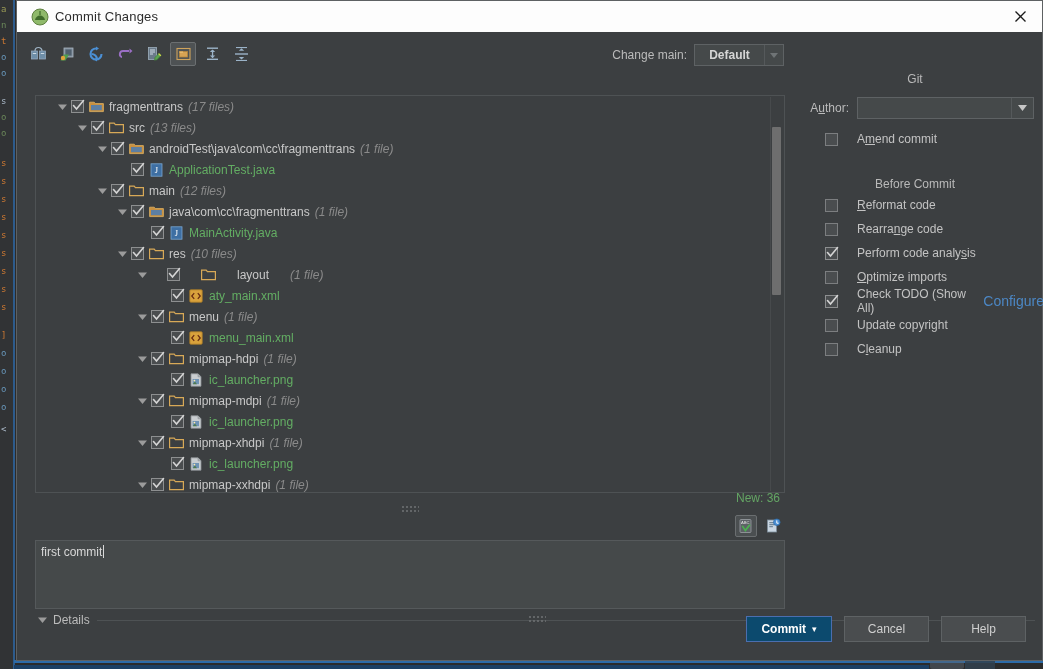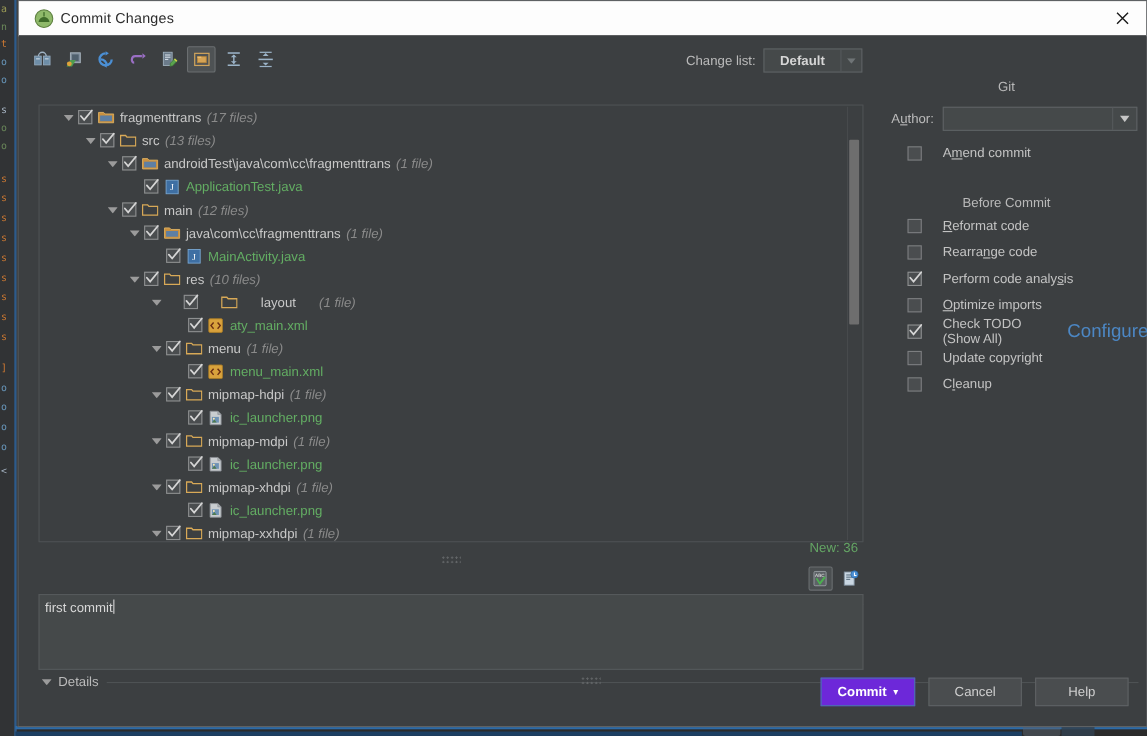--- a/index.html
+++ b/index.html
@@ -94,28 +94,28 @@
   #author-combo{width:177px;height:22px;background:#45494a;border:1px solid #5e6264;display:flex;box-sizing:border-box;}
   #author-input{flex:1;height:100%;}
   #author-arrow{width:21px;display:flex;align-items:center;justify-content:center;border-left:1px solid #55595b;}
   .chk-row{display:flex;align-items:center;height:24px;padding-left:33px;}
   .chk{width:13px;height:13px;flex:none;margin-right:8px;position:relative;}
   .chk .box{position:absolute;inset:0;border:1px solid #7c7e80;background:#4a4d4f;box-sizing:border-box;}
   .chk.on .box{border-color:#8d8f90;}
   .chk .tick{position:absolute;left:1px;top:-1px;width:13px;height:13px;}
   .chk-label{font-size:12px;color:#c3c3c3;margin-left:11px;}
   .chk-label u{text-decoration:underline;}
-  #configure-link{font-size:17px;color:#4c87c4;margin-left:6px;cursor:pointer;}
+  #configure-link{font-size:14px;color:#4c87c4;margin-left:6px;cursor:pointer;}
   #before-commit-grp{margin-top:26px;}
 
   
   #buttons{position:absolute;right:16px;bottom:18px;display:flex;gap:12px;}
   .btn{height:26px;display:flex;align-items:center;justify-content:center;font-size:12px;
        border:1px solid #5e6264;background:#4a4d4f;color:#cfcfcf;box-sizing:border-box;cursor:pointer;}
-  .btn.primary{background:#6d28d9;border-color:#4b6eaf;color:#ffffff;font-weight:bold;margin-left:28px;}
+  .btn.primary{background:#0c4a6e;border-color:#4b6eaf;color:#ffffff;font-weight:bold;margin-left:28px;}
   #btn-commit{width:86px;}
   #btn-cancel{width:85px;}
   #btn-help{width:85px;}
   #commit-caret{margin-left:6px;font-size:9px;}
 </style>
 </head>
 <body>
 
 <div id="backdrop">
   <div id="bd-gutter">
@@ -233,21 +233,21 @@
           <rect x="2" y="7.3" width="13" height="1.4" fill="#9bb3c8"></rect>
           <path d="M5.8 4.8 L8.5 2.2 L11.2 4.8 Z" fill="#9bb3c8"></path>
           <path d="M5.8 11 L8.5 13.6 L11.2 11 Z" fill="#9bb3c8"></path>
           <rect x="3" y="1" width="11" height="1.1" fill="#9bb3c8"></rect>
           <rect x="3" y="13.9" width="11" height="1.1" fill="#9bb3c8"></rect>
         </svg>
       </span>
     </div>
 
     <div id="changelist-wrap">
-      <span id="changelist-label">Change list:</span>
+      <span id="changelist-label">Change main:</span>
       <span id="changelist-combo">
         <span id="changelist-value">Default</span>
         <span id="changelist-arrow">
           <svg width="8" height="5" viewBox="0 0 8 5">
               <path d="M0 0 L8 0 L4 5 Z" fill="#6f7476"></path>
             </svg>
         </span>
       </span>
     </div>
 

